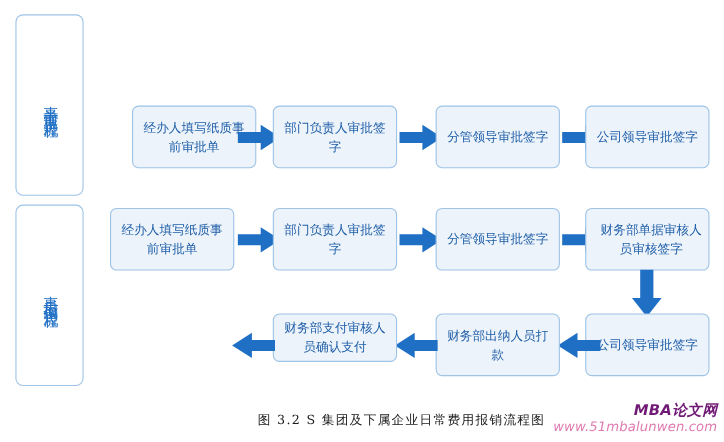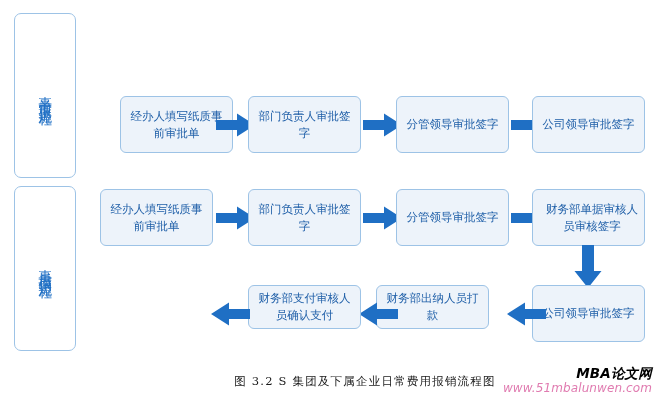--- a/index.html
+++ b/index.html
@@ -113,21 +113,21 @@
     right: 6px;
     top: 366px;
     text-align: right;
     line-height: 1.15;
   }
   .wm-brand {
     font-family: "DejaVu Sans", "Liberation Sans", sans-serif;
     font-size: 13.5px;
     font-weight: bold;
     font-style: italic;
-    color: #000000;
+    color: #701a75;
     letter-spacing: 0.2px;
   }
   .wm-url {
     font-family: "DejaVu Sans", "Liberation Sans", sans-serif;
     font-size: 12px;
     font-style: italic;
     color: #E07BB0;
     letter-spacing: 0.1px;
   }
 </style>
@@ -206,21 +206,21 @@
   </svg>
 
   <div class="node" style="left:532px; top:285px; width:113px; height:57px;">
     <span class="node-text">公司领导审批签字</span>
   </div>
 
   <svg class="arrow" style="left:506px; top:302px;" width="40" height="24" viewBox="0 0 40 24">
     <path d="M40,7 L19,7 L19,0.5 L1,12 L19,23.5 L19,17 L40,17 Z" fill="#1F6FC4"></path>
   </svg>
 
-  <div class="node" style="left:376px; top:285px; width:113px; height:44px;">
+  <div class="node" style="left:396px; top:285px; width:113px; height:57px;">
     <span class="node-text">财务部出纳人员打款</span>
   </div>
 
   <svg class="arrow" style="left:358px; top:302px;" width="40" height="24" viewBox="0 0 40 24">
     <path d="M40,7 L19,7 L19,0.5 L1,12 L19,23.5 L19,17 L40,17 Z" fill="#1F6FC4"></path>
   </svg>
 
   <div class="node" style="left:248px; top:285px; width:113px; height:44px;">
     <span class="node-text">财务部支付审核人员确认支付</span>
   </div>

